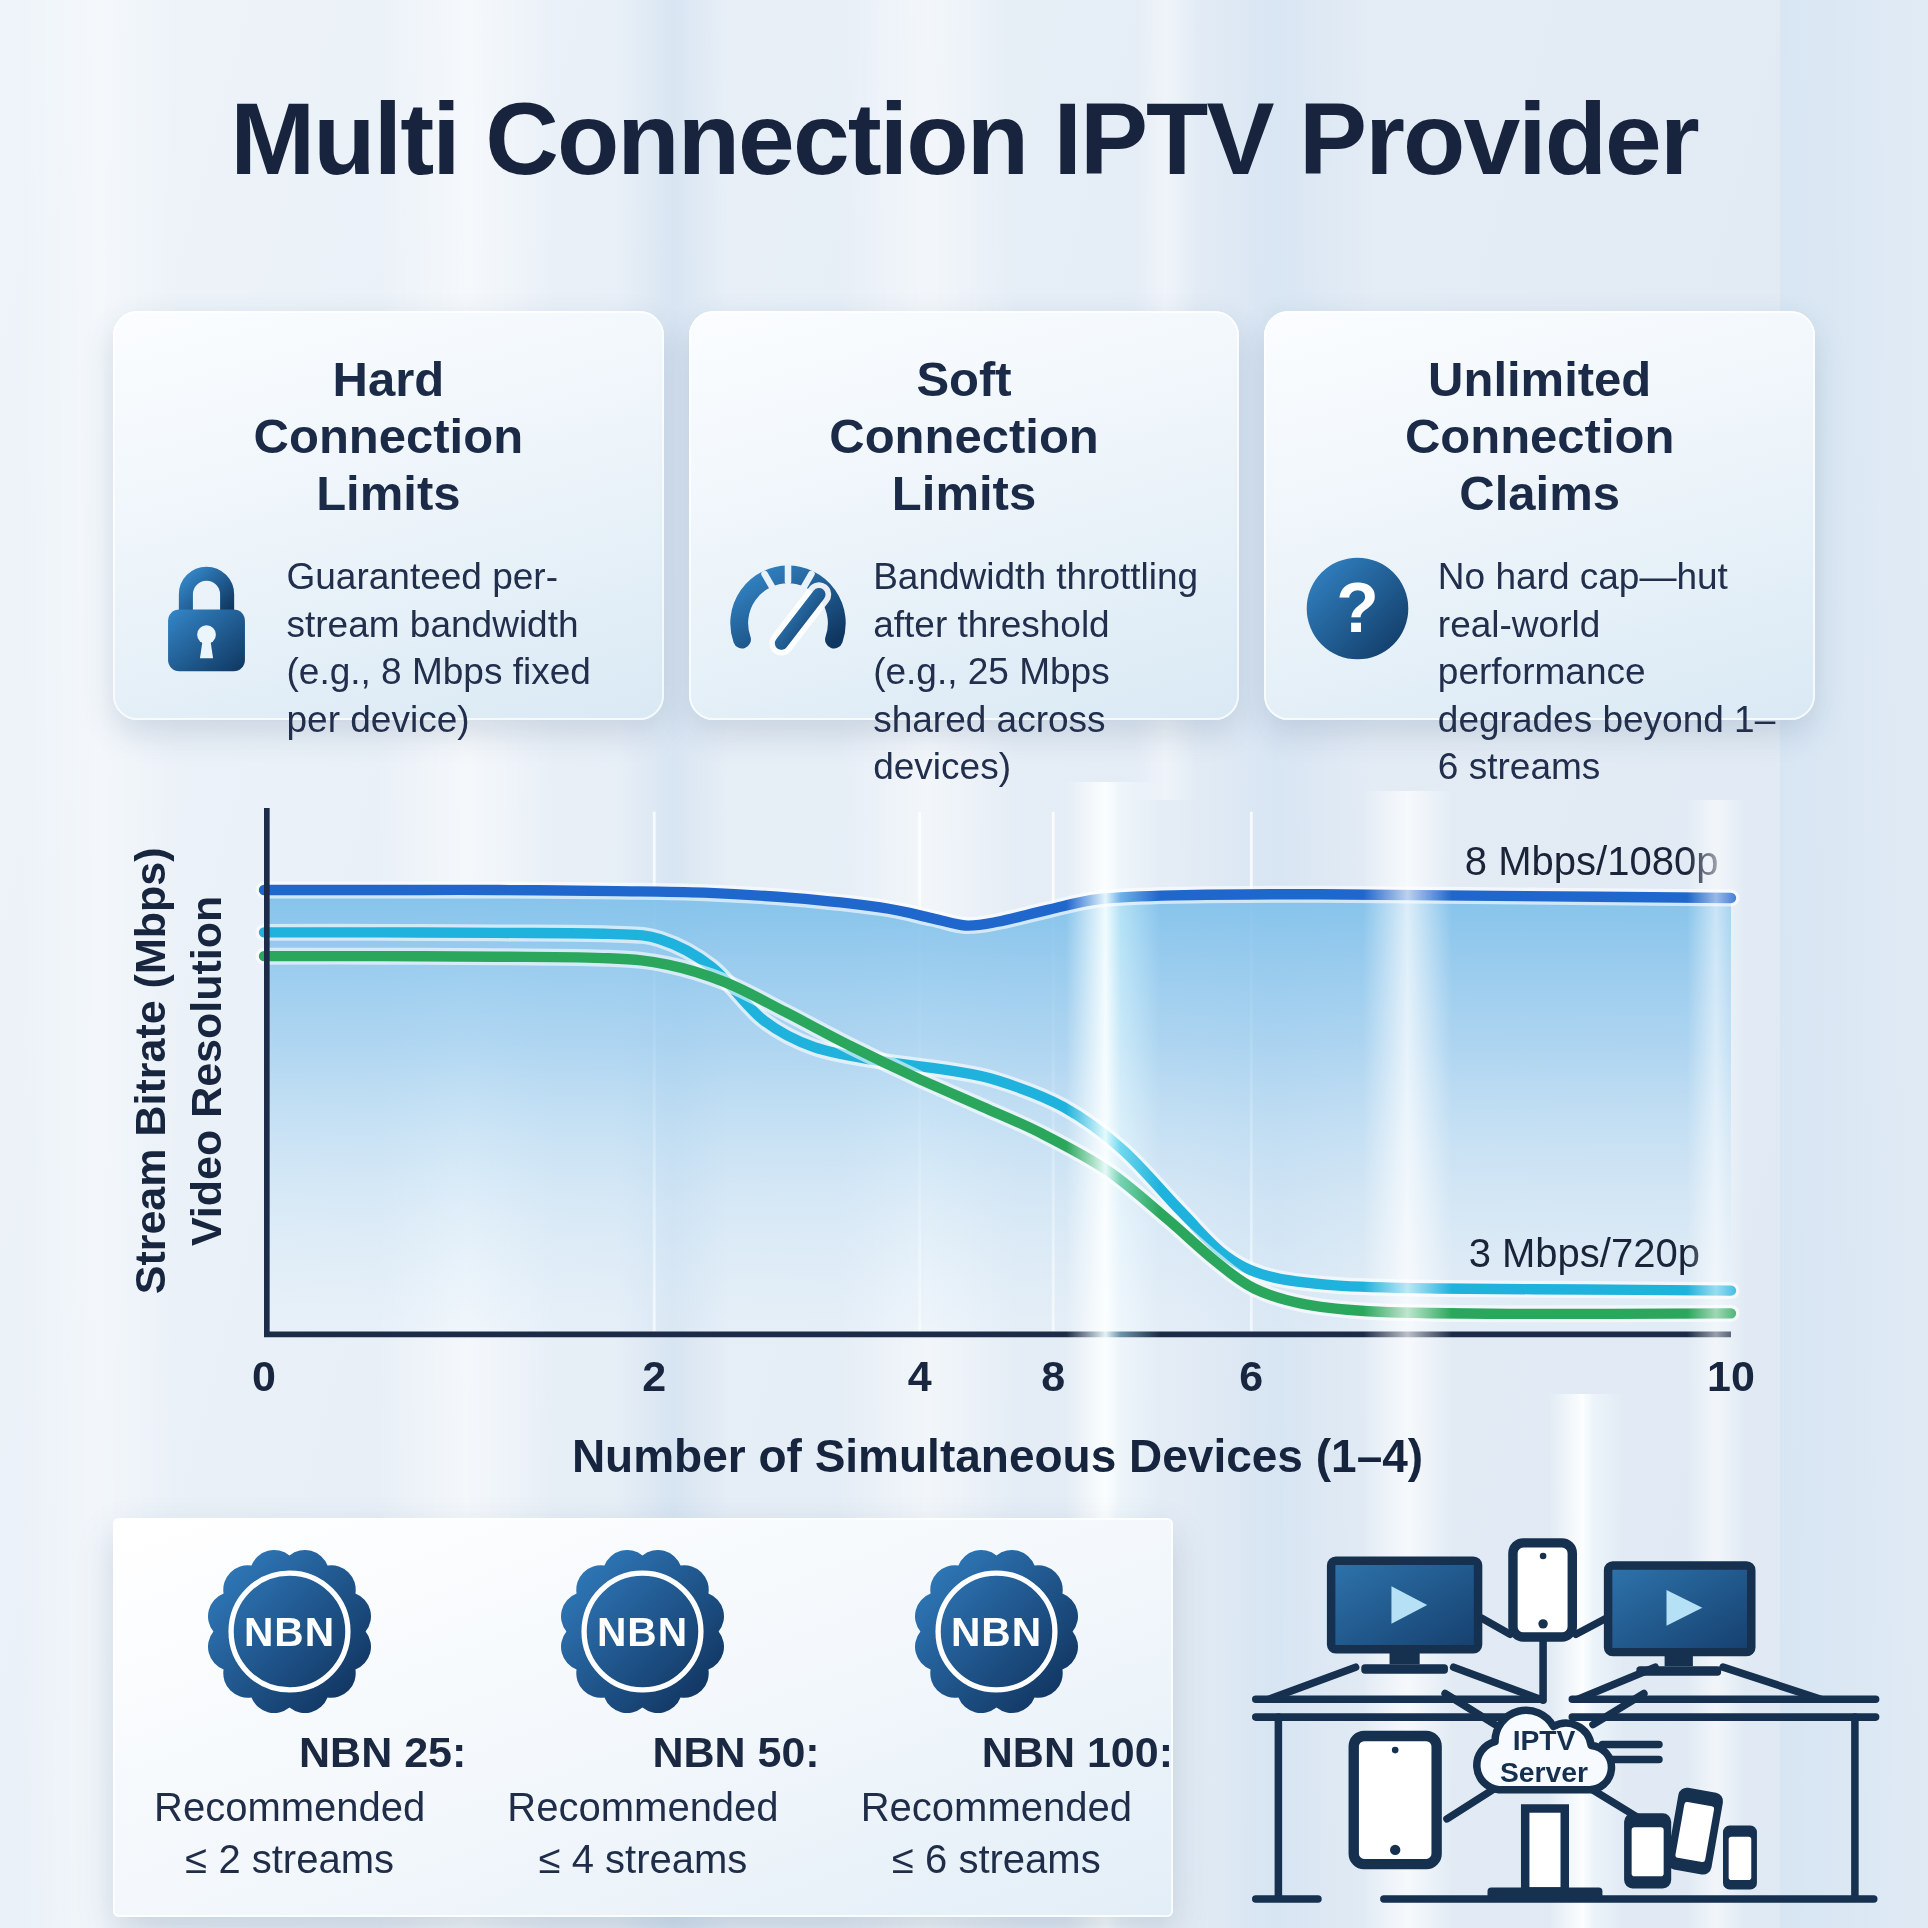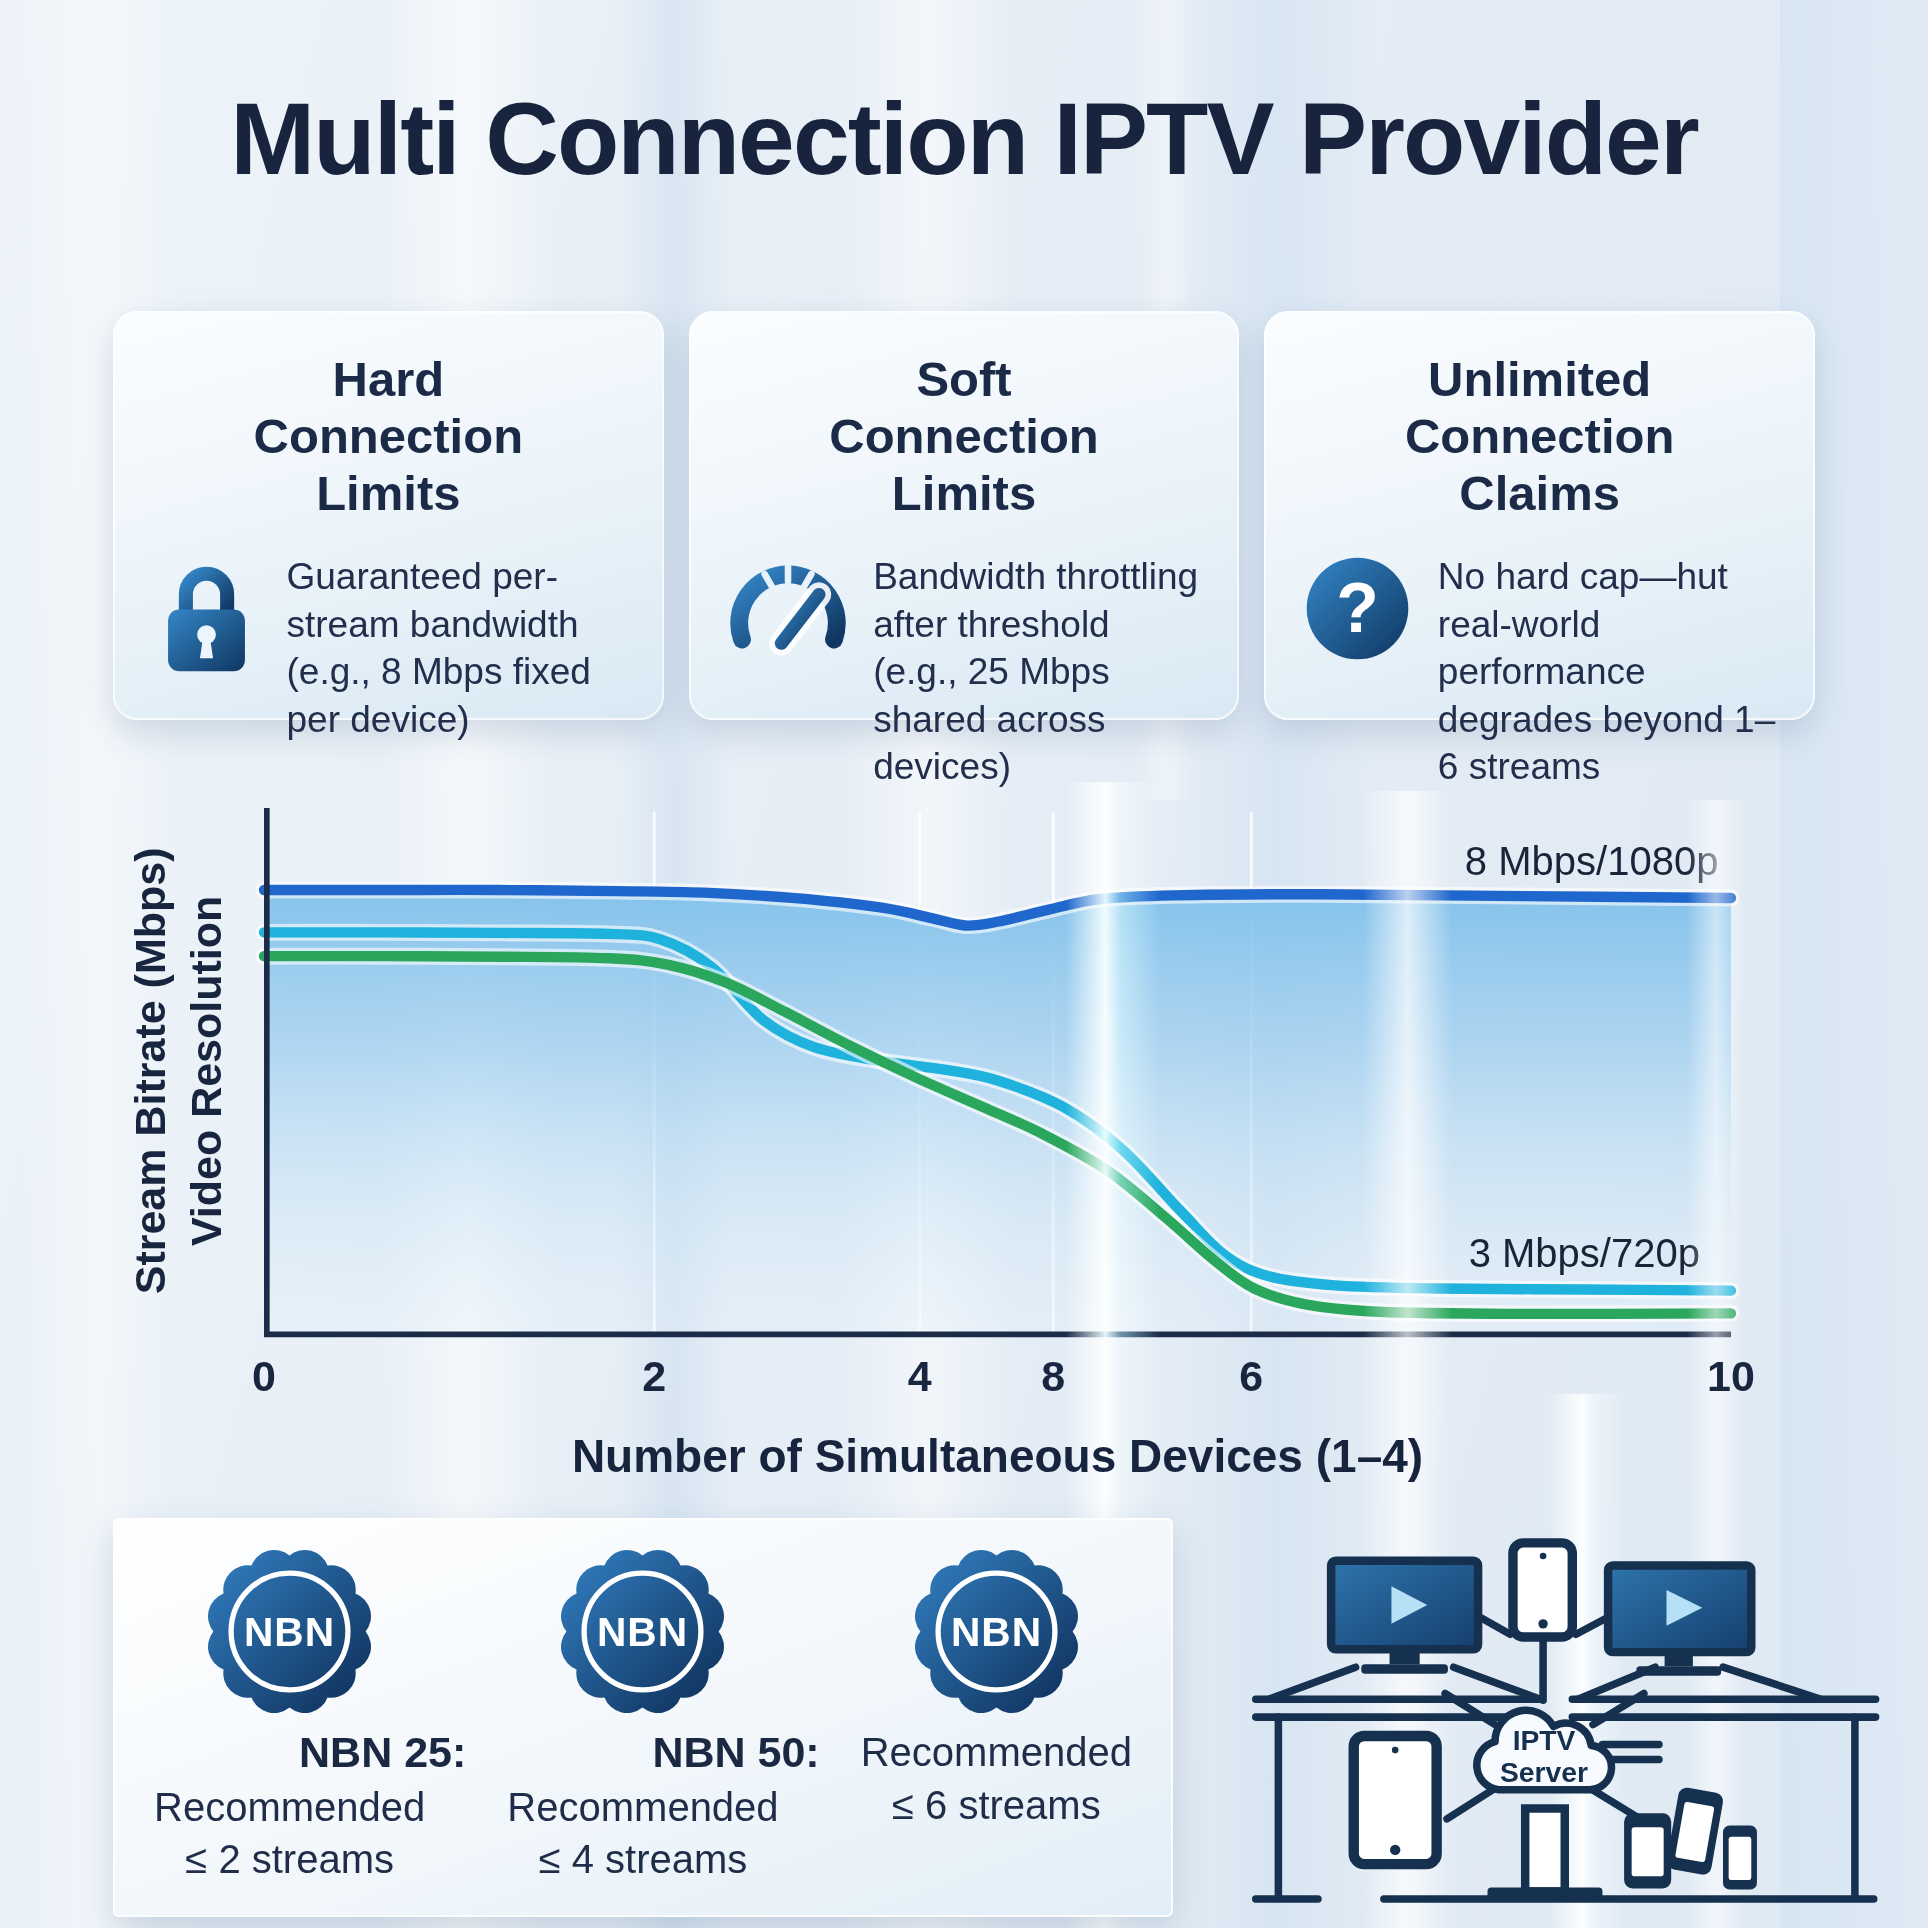--- a/index.html
+++ b/index.html
@@ -239,20 +239,21 @@
     <div class="nbn-line1">NBN 50:</div>
     <div class="nbn-line2">Recommended</div>
     <div class="nbn-line3">≤ 4 streams</div>
   </div>
   <div class="nbn-col">
     <svg viewBox="0 0 200 200">
       <path class="seal" fill="url(#sealGrad)" d="M100.0 14.0 A 27.6 27.6 0 0 1 143.0 25.5 A 27.6 27.6 0 0 1 174.5 57.0 A 27.6 27.6 0 0 1 186.0 100.0 A 27.6 27.6 0 0 1 174.5 143.0 A 27.6 27.6 0 0 1 143.0 174.5 A 27.6 27.6 0 0 1 100.0 186.0 A 27.6 27.6 0 0 1 57.0 174.5 A 27.6 27.6 0 0 1 25.5 143.0 A 27.6 27.6 0 0 1 14.0 100.0 A 27.6 27.6 0 0 1 25.5 57.0 A 27.6 27.6 0 0 1 57.0 25.5 A 27.6 27.6 0 0 1 100.0 14.0 Z"></path>
       <circle cx="100" cy="100" r="66" fill="none" stroke="#ffffff" stroke-width="6"></circle>
       <text class="badge-text" x="100" y="116" text-anchor="middle">NBN</text>
     </svg>
+    <div class="nbn-line1">NBN 100:</div>
     <div class="nbn-line2">Recommended</div>
     <div class="nbn-line3">≤ 6 streams</div>
   </div>
 </div>
 
 <svg class="diagram" viewBox="0 0 690 450">
   <g stroke="#16304f" fill="none" stroke-width="8" stroke-linecap="round">
     <path d="M309 140 V205"></path>
     <path d="M244 118 L274 135"></path>
     <path d="M376 118 L344 135"></path>

